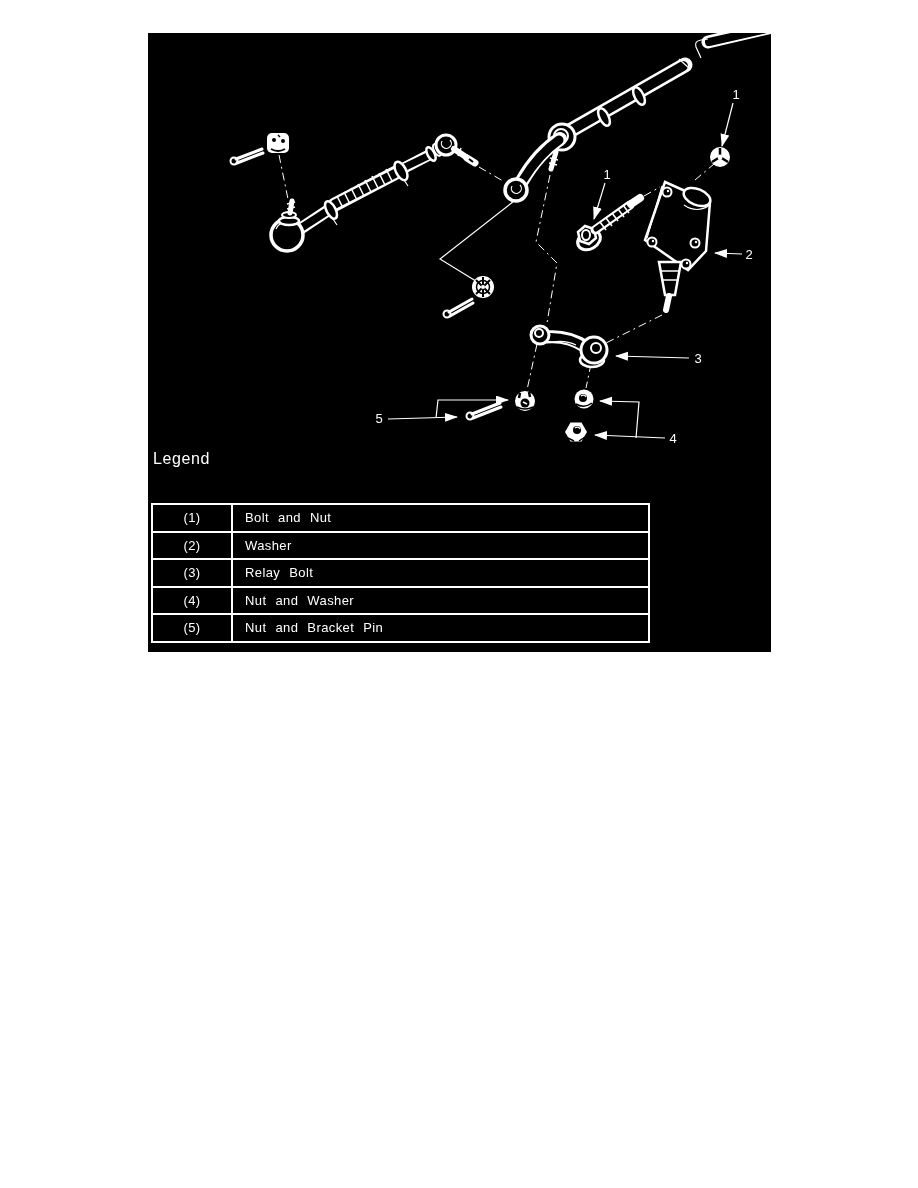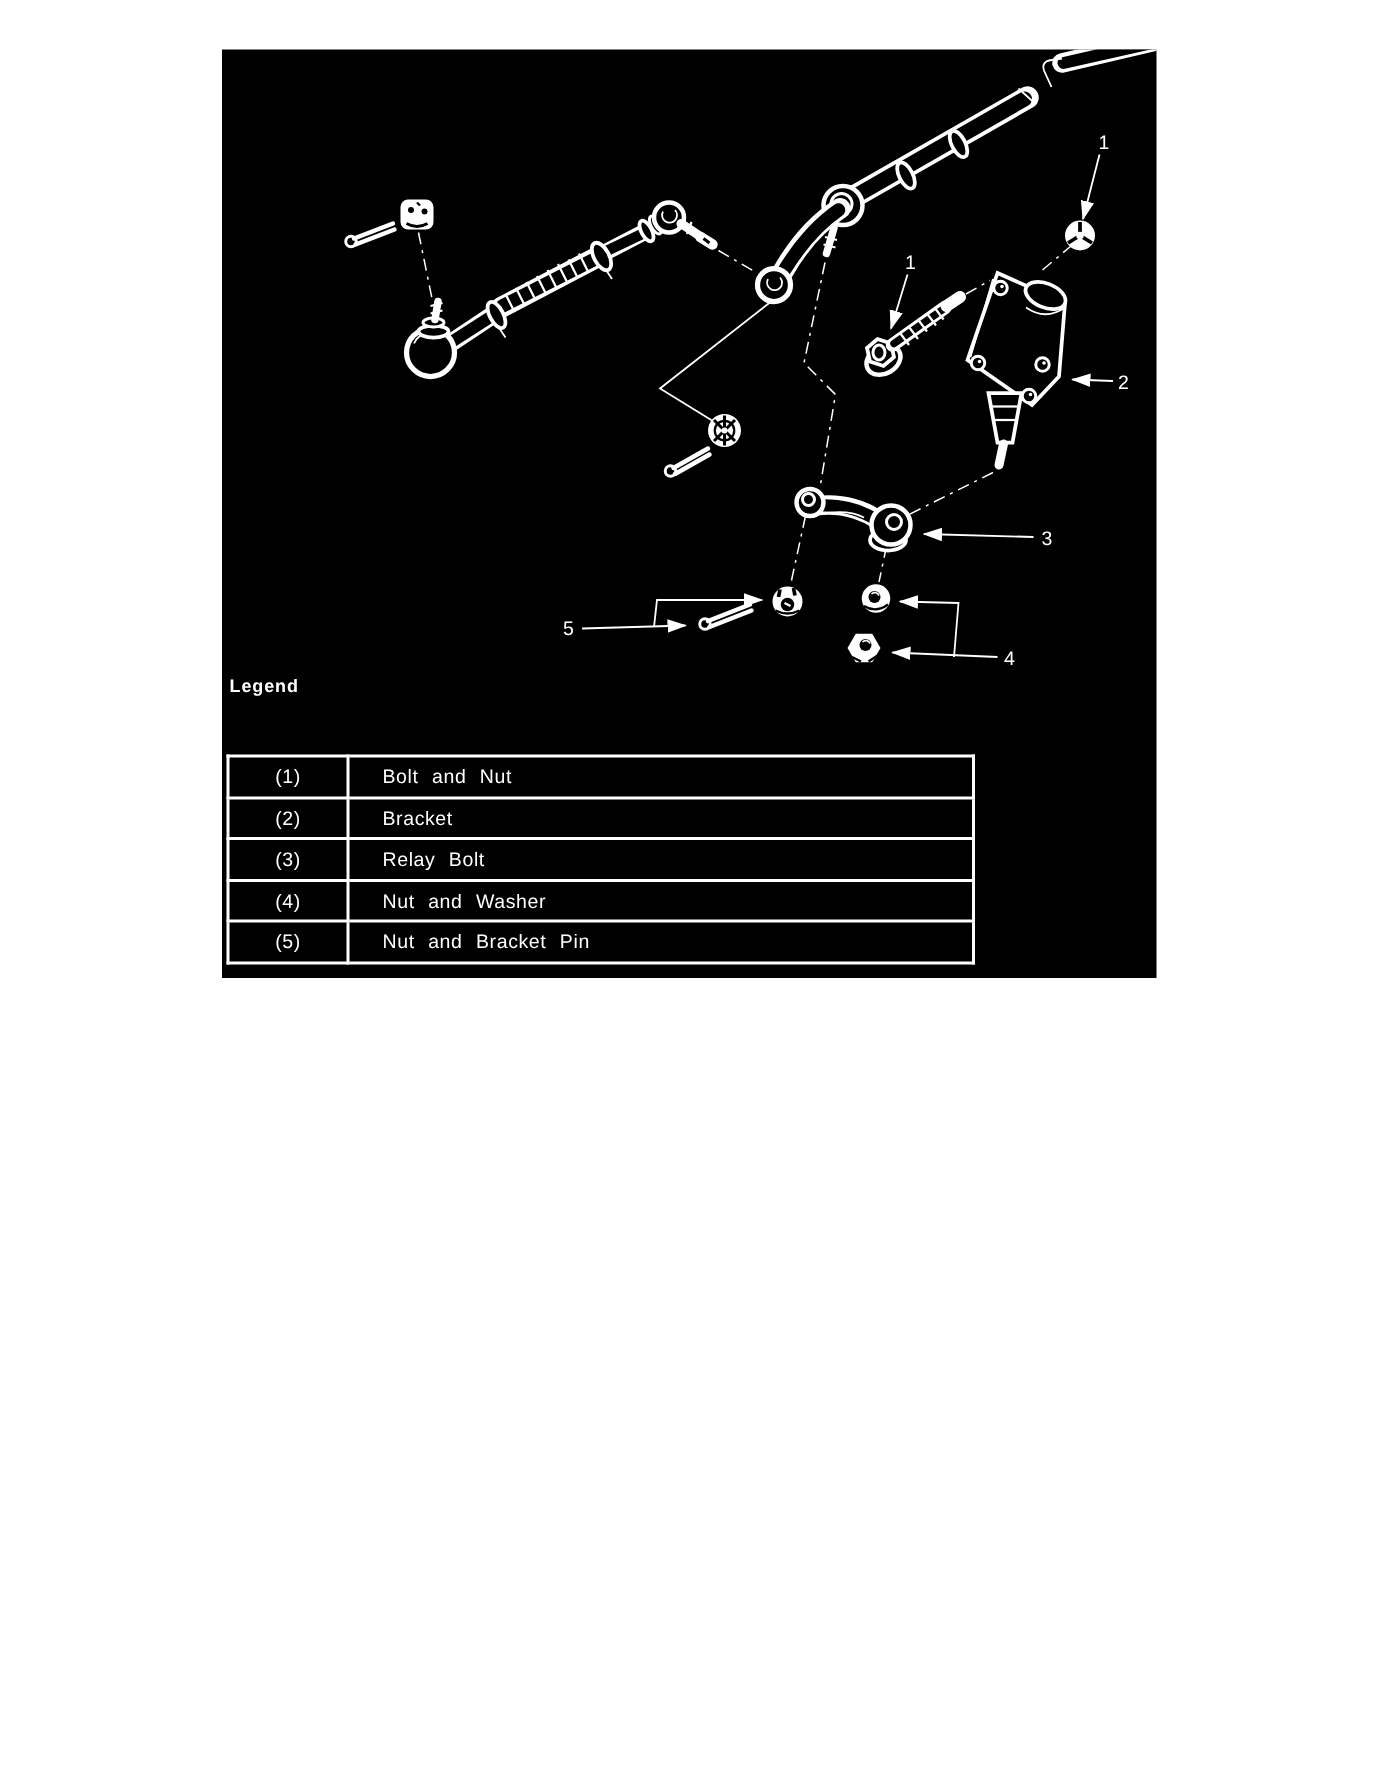--- a/index.html
+++ b/index.html
@@ -11,36 +11,36 @@
     overflow:hidden;
   }
   .figure-panel {
     position:absolute; left:148px; top:33px;
     width:623px; height:619px;
     background:#000000;
   }
   .diagram-svg { position:absolute; left:0; top:0; overflow:hidden; }
   .legend-title {
     position:absolute; left:5px; top:417px;
-    color:#ffffff; font-size:12px; font-weight:bold;
+    color:#ffffff; font-size:16px; font-weight:normal;
     letter-spacing:0.6px;
   }
   .legend-table {
     position:absolute; left:3px; top:470px;
     width:499px; border-collapse:collapse;
     background:#000000; table-layout:fixed;
   }
   .legend-table td {
     border:2px solid #ffffff;
     color:#ffffff; font-size:13px;
     height:23.5px; vertical-align:middle;
     letter-spacing:0.4px;
   }
   .legend-table td.num { width:76px; text-align:center; }
-  .legend-table td.desc { padding-left:22px; word-spacing:5px; }
+  .legend-table td.desc { padding-left:12px; word-spacing:5px; }
   
   .tw { stroke:#ffffff; fill:none; stroke-linecap:round; }
   .tb { stroke:#000000; fill:none; stroke-linecap:round; }
   .ol { stroke:#ffffff; fill:#000000; }
   .wfill { fill:#ffffff; stroke:none; }
   .ln { stroke:#ffffff; stroke-width:1.2; fill:none; }
   .dd { stroke:#ffffff; stroke-width:1; fill:none; stroke-dasharray:8 4 2 4; }
   .hatch { stroke:#ffffff; stroke-width:1.5; }
   .blk { stroke:#000000; fill:none; }
   .callout { fill:#ffffff; font-family:"Liberation Sans", sans-serif; font-size:13px; text-anchor:middle; }
@@ -273,21 +273,21 @@
   <div class="legend-title">Legend</div>
 
   <table class="legend-table">
     <tbody>
       <tr>
         <td class="num">(1)</td>
         <td class="desc">Bolt and Nut</td>
       </tr>
       <tr>
         <td class="num">(2)</td>
-        <td class="desc">Bracket</td>
+        <td class="desc">Washer</td>
       </tr>
       <tr>
         <td class="num">(3)</td>
         <td class="desc">Relay Bolt</td>
       </tr>
       <tr>
         <td class="num">(4)</td>
         <td class="desc">Nut and Washer</td>
       </tr>
       <tr>

